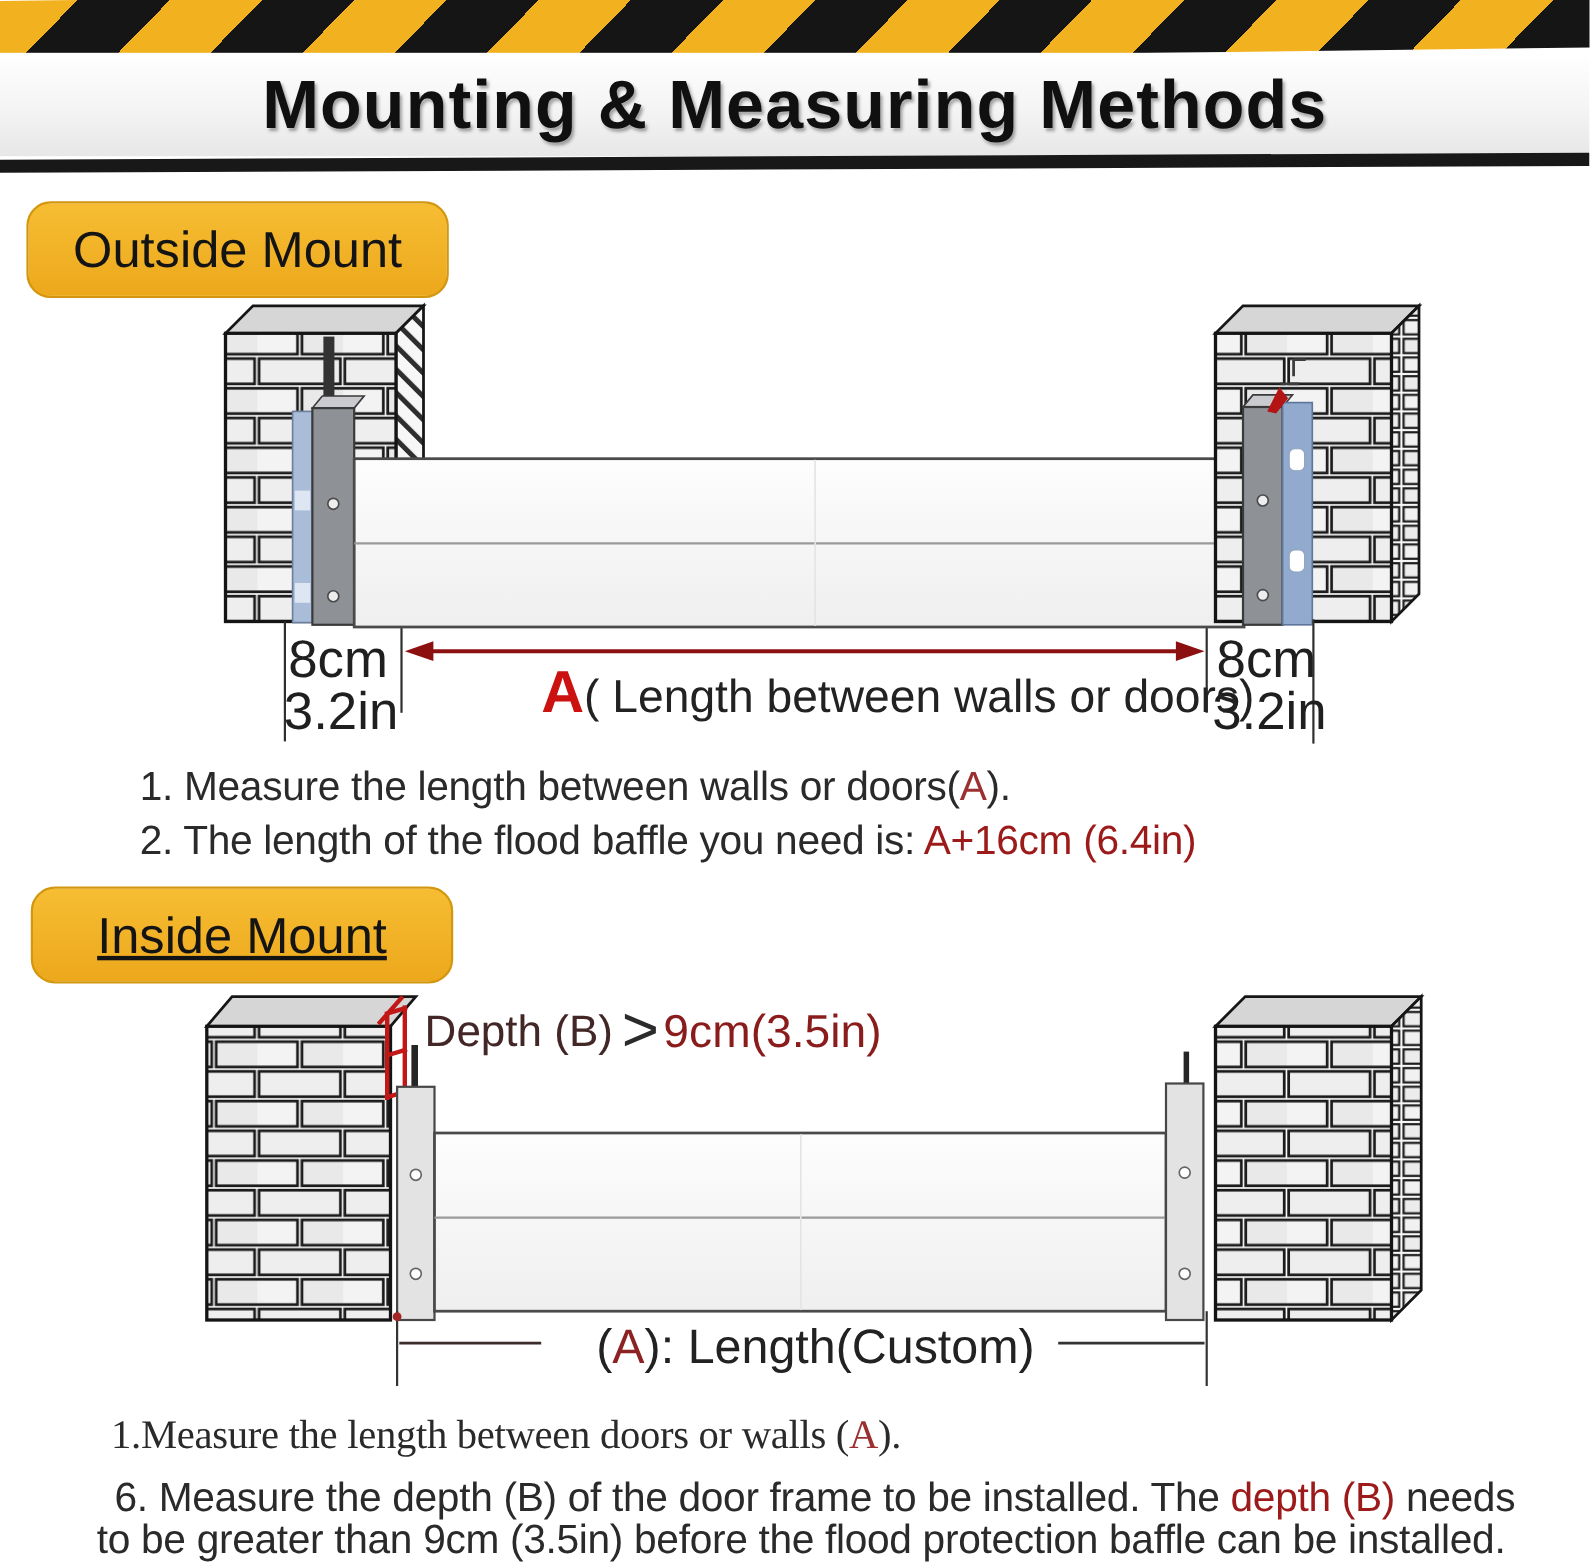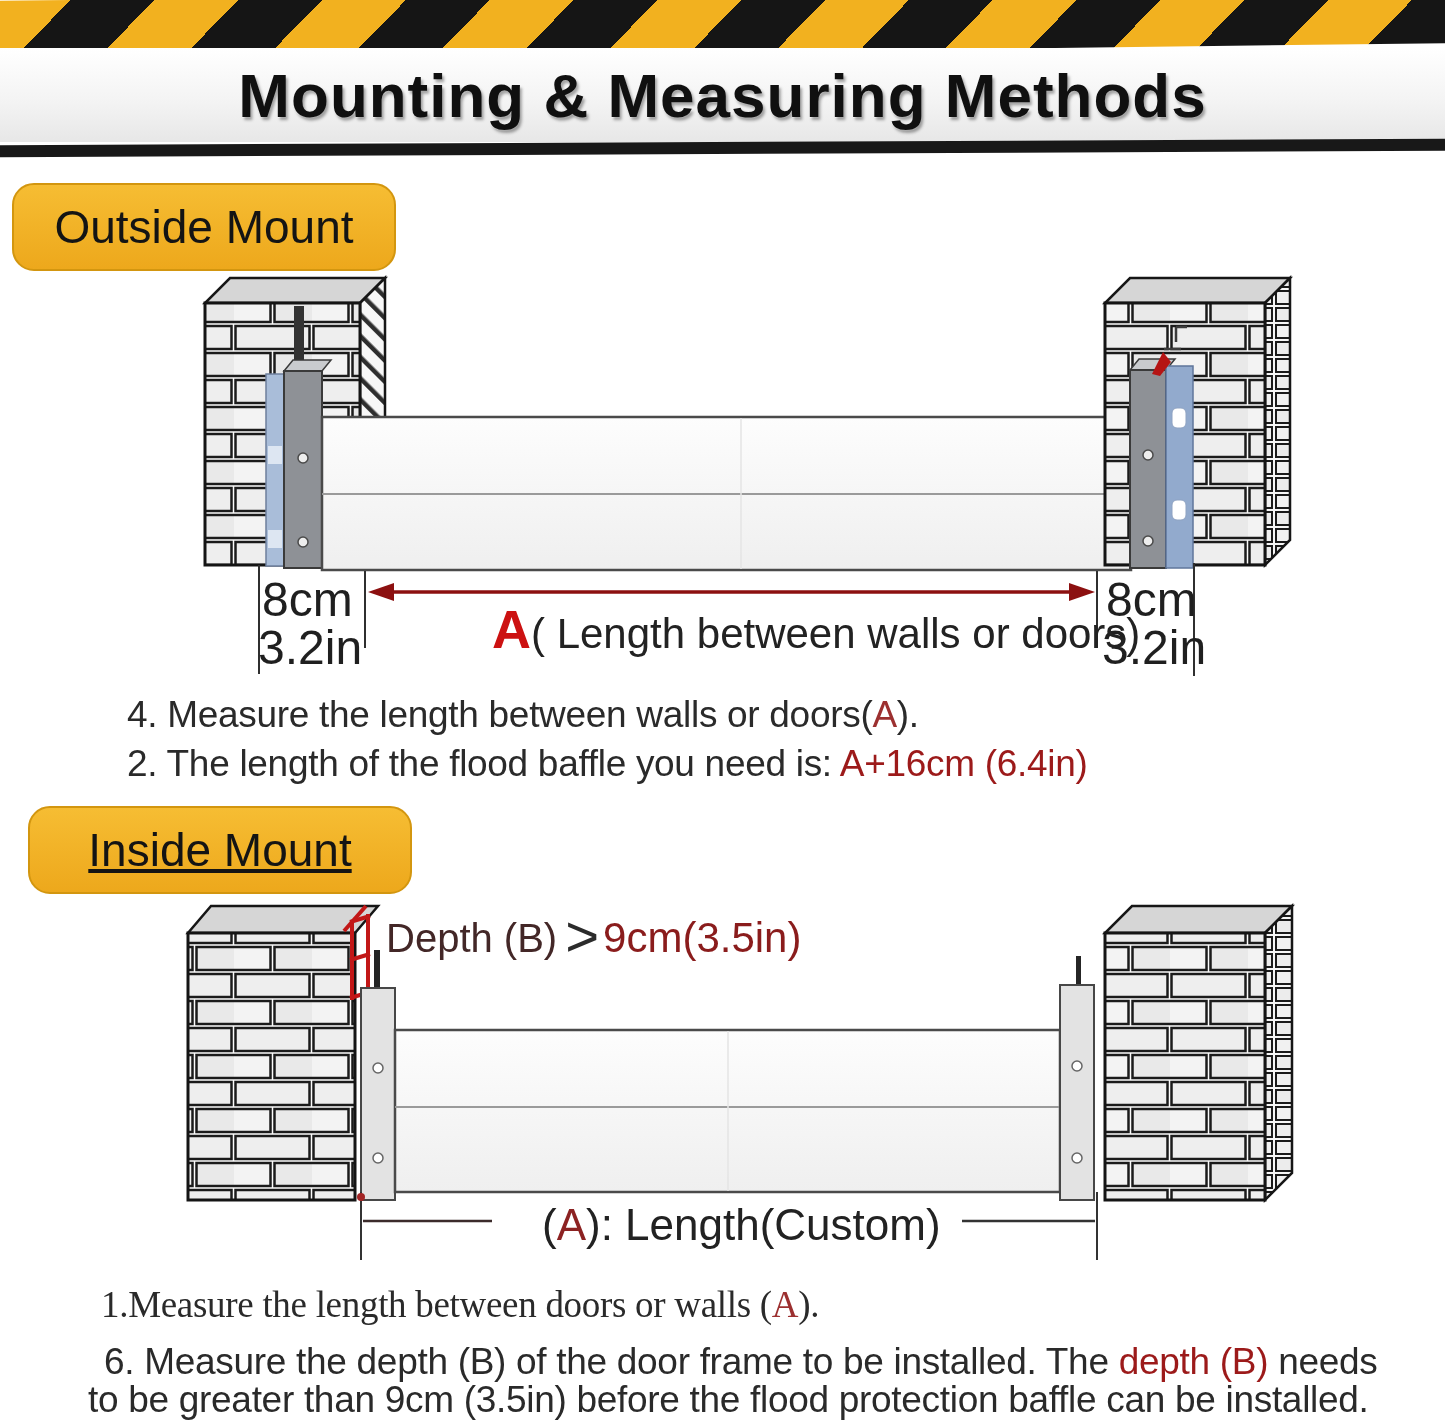--- a/index.html
+++ b/index.html
@@ -14,21 +14,21 @@
               display:flex;align-items:center;justify-content:center;}
   .title-band .t{font-size:62px;font-weight:700;letter-spacing:1px;color:#101010;
                  text-shadow:2px 3px 3px rgba(0,0,0,0.35),0 1px 0 #ffffff;}
   .black-bar{position:absolute;left:0;top:142px;width:1445px;height:12px;background:#181818;
              transform:rotate(-0.25deg);}
   
   .pill{position:absolute;width:380px;height:84px;border-radius:22px;
         background:linear-gradient(180deg,#f6bd33 0%,#eda81c 100%);
         border:2px solid #d3960f;display:flex;align-items:center;justify-content:center;
         font-size:46px;color:#141414;}
-  .pill-outside{left:12px;top:183px;}
+  .pill-outside{left:24px;top:183px;}
   .pill-inside{left:28px;top:806px;text-decoration:underline;}
   
   .diagram-svg{position:absolute;left:0;top:0;width:1445px;height:1421px;}
   
   .meas{position:absolute;font-size:48px;color:#1f1f1f;white-space:nowrap;}
   .span-label{position:absolute;left:492px;top:598px;white-space:nowrap;}
   .span-label .a{font-size:54px;font-weight:700;color:#cc1111;}
   .span-label .rest{font-size:42px;color:#222222;}
   .step{position:absolute;font-size:37px;letter-spacing:-0.3px;color:#2a2a2a;white-space:nowrap;}
   .step .red{color:#9c1a1a;}
@@ -186,21 +186,21 @@
   <div class="meas" style="left:262px;top:572px;">8cm</div>
   <div class="meas" style="left:258px;top:620px;">3.2in</div>
   <div class="meas" style="left:1106px;top:572px;">8cm</div>
   <div class="meas" style="left:1102px;top:620px;">3.2in</div>
 
   <div class="span-label">
     <span class="a">A</span><span class="rest">( Length between walls or doors)</span>
   </div>
 
   <div class="step" style="left:127px;top:694px;">
-    <span>4. Measure the length between walls or doors(</span><span class="reda">A</span><span>).</span>
+    <span>1. Measure the length between walls or doors(</span><span class="reda">A</span><span>).</span>
   </div>
   <div class="step" style="left:127px;top:743px;">
     <span>2. The length of the flood baffle you need is: </span><span class="red">A+16cm (6.4in)</span>
   </div>
 
   <div class="depth-row">
     <span class="lbl">Depth (B)</span>
     <span class="gt">&gt;</span>
     <span class="val">9cm(3.5in)</span>
   </div>

